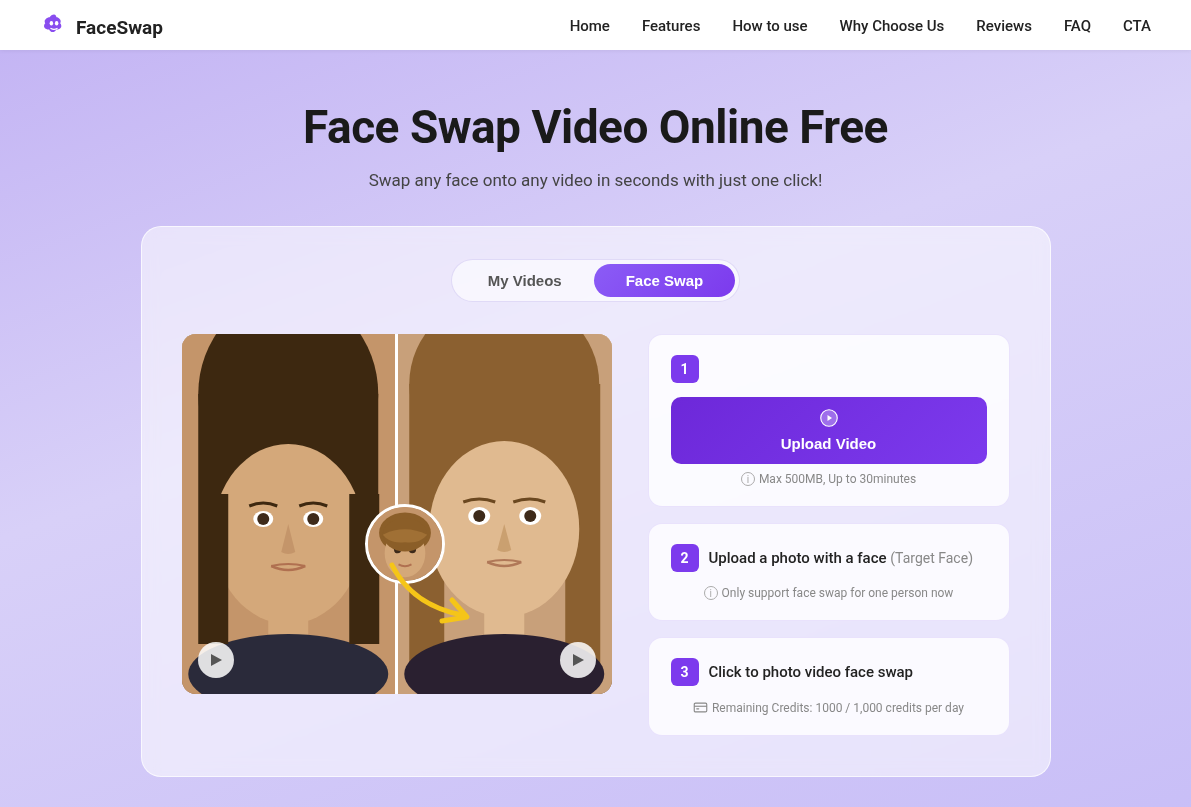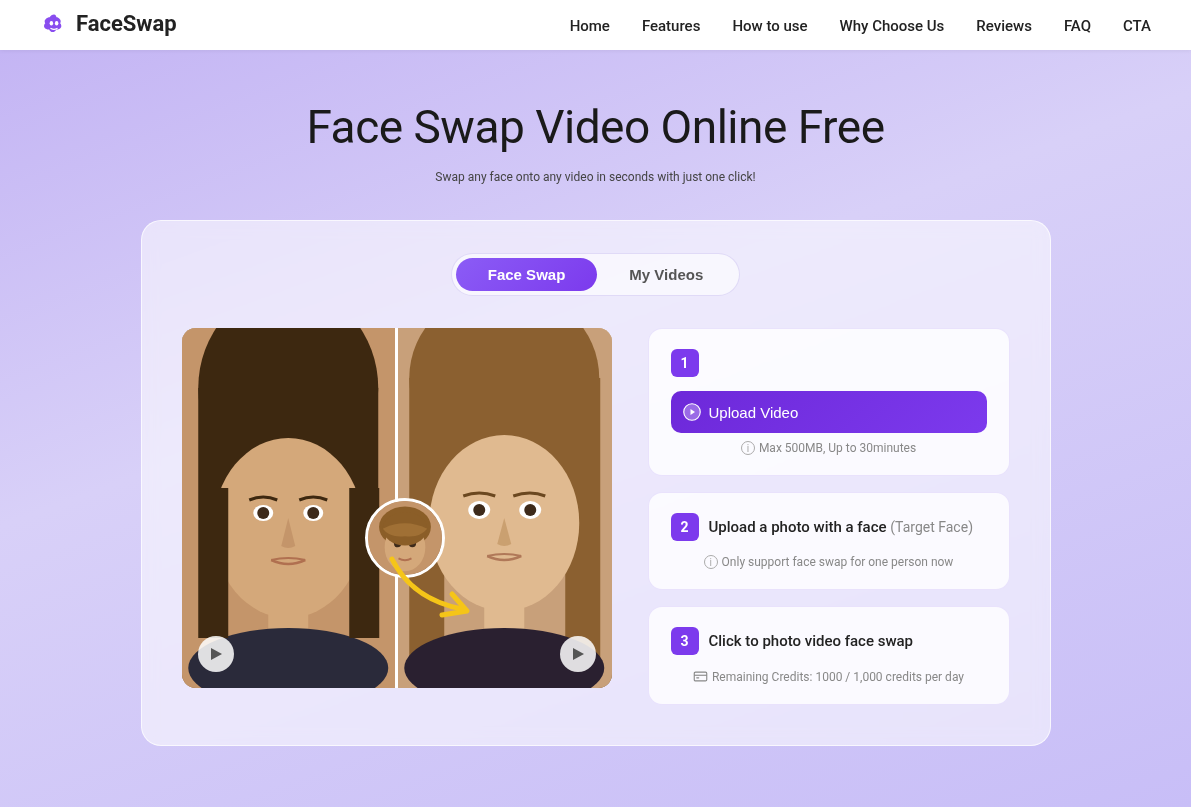--- a/index.html
+++ b/index.html
@@ -17,24 +17,24 @@
       display: flex;
       align-items: center;
       padding: 0 40px;
       height: 50px;
       box-shadow: 0 1px 4px rgba(0,0,0,0.06);
       position: relative;
       z-index: 10;
     }
     .logo-area {
       display: flex;
-      align-items: flex-start;
+      align-items: flex-end;
       gap: 8px;
       font-weight: 700;
-      font-size: 22px;
+      font-size: 19px;
       color: #222;
       margin-right: auto;
     }
     .logo-icon {
       width: 28px;
       height: 28px;
       color: #7c3aed;
     }
     .nav-links {
       display: flex;
@@ -50,27 +50,27 @@
 
     
     .hero {
       background: linear-gradient(160deg, #c4b5f4 0%, #d8d0f8 40%, #c8bef7 100%);
       padding: 50px 40px 60px;
       text-align: center;
       min-height: 757px;
     }
     .hero-title {
       font-size: 46px;
-      font-weight: 400;
+      font-weight: 700;
       color: #1a1a1a;
       margin-bottom: 16px;
       letter-spacing: -0.5px;
     }
     .hero-subtitle {
-      font-size: 12px;
+      font-size: 17px;
       color: #444;
       margin-bottom: 36px;
     }
 
     
     .main-card {
       background: rgba(255,255,255,0.55);
       border-radius: 20px;
       padding: 32px 40px 40px;
       max-width: 910px;
@@ -239,26 +239,27 @@
       color: #888;
       font-weight: 400;
       font-size: 14px;
     }
     .upload-btn {
       width: 100%;
       padding: 12px;
       border-radius: 10px;
       border: none;
       font-size: 15px;
-      font-weight: 400;
+      font-weight: 700;
       cursor: pointer;
       display: flex;
       align-items: center;
       gap: 8px;
       margin-bottom: 8px;
+      flex-direction: column;
     }
     .upload-btn.video-btn {
       background: linear-gradient(135deg, #6d28d9, #7c3aed);
       color: #fff;
     }
     .upload-btn.photo-btn {
       background: linear-gradient(135deg, #6d28d9, #7c3aed);
       color: #fff;
     }
     .upload-btn.swap-btn {
@@ -320,22 +321,22 @@
 </nav>
 
 <section class="hero">
   <h1 class="hero-title">Face Swap Video Online Free</h1>
   <p class="hero-subtitle">Swap any face onto any video in seconds with just one click!</p>
 
   <div class="main-card">
 
     <div class="tabs">
       <div class="tab-group">
+        <button class="tab-btn inactive">My Videos</button>
         <button class="tab-btn active">Face Swap</button>
-        <button class="tab-btn inactive">My Videos</button>
       </div>
     </div>
 
     <div class="content-row">
 
       <div class="image-panel">
         <div class="face-image">
 
           <div class="face-left">
             <div class="face-overlay"></div>

